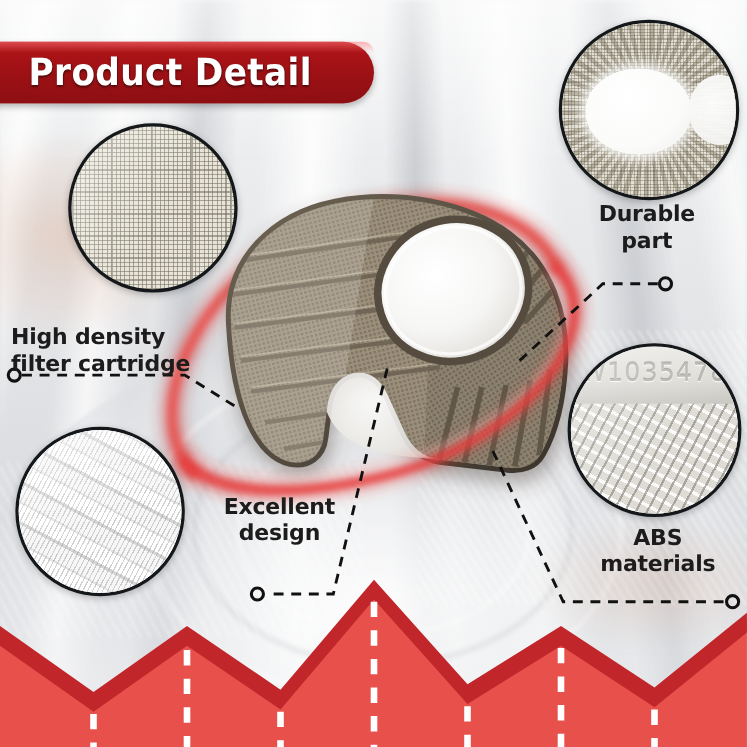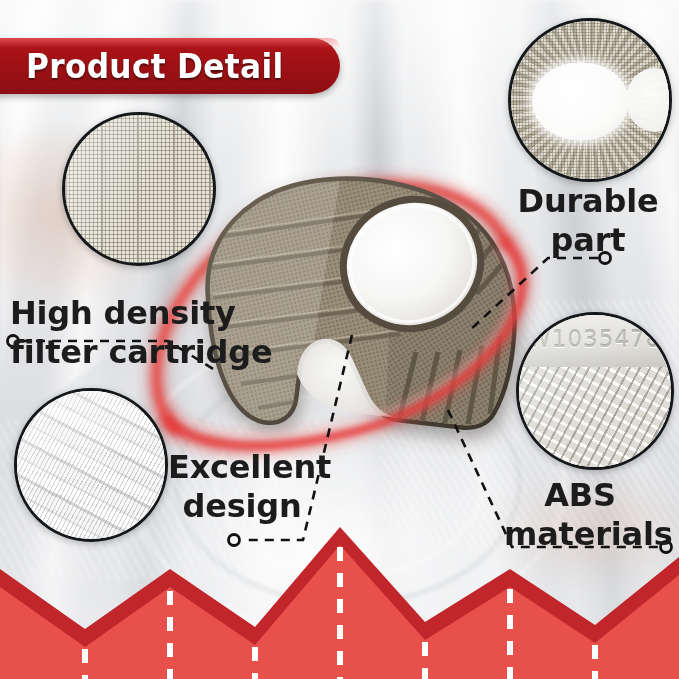--- a/index.html
+++ b/index.html
@@ -205,21 +205,21 @@
   .c-abs .gloss{
     position:absolute;inset:0;
     background:linear-gradient(135deg,rgba(255,255,255,.35),rgba(255,255,255,0) 60%);
   }
 
   
   .label{
     position:absolute;
     font-family:"DejaVu Sans",sans-serif;
     font-weight:700;
-    font-size:32px;
+    font-size:20px;
     line-height:1.22;
     color:#1c1c1c;
     white-space:pre-line;
     letter-spacing:-.2px;
   }
   .label.center{text-align:center;}
 
   
   .overlay{position:absolute;inset:0;width:679px;height:679px;}
 
@@ -452,24 +452,24 @@
   <div class="banner">
     <div class="banner-text">Product Detail</div>
   </div>
 
   <div class="label" style="left:10px;top:268px;margin-top:26px;">High density
 filter cartridge</div>
 
   <div class="label center" style="left:508px;top:182px;width:160px;">Durable
 part</div>
 
-  <div class="label center" style="left:168px;top:448px;width:148px;text-align:center;">Excellent
+  <div class="label center" style="left:180px;top:448px;width:148px;text-align:center;">Excellent
 design</div>
 
-  <div class="label center" style="left:504px;top:476px;width:152px;">ABS
+  <div class="label center" style="left:522px;top:476px;width:152px;">ABS
 materials</div>
 
   <svg class="zig" viewBox="0 0 679 160" preserveAspectRatio="none">
 
     <path d="M0 58 L85 118 L170 58 L255 116 L340 16 L425 111 L510 58 L595 114 L679 46 L679 160 L0 160 Z" fill="#e8504c"></path>
 
     <path d="M0 50 L85 110 L170 50 L255 108 L340 8 L425 103 L510 50 L595 106 L679 38
              L679 56 L595 124 L510 68 L425 121 L340 26 L255 126 L170 68 L85 128 L0 68 Z" fill="#c0262a"></path>
 
     <g stroke="#ffffff" stroke-width="6" stroke-dasharray="14 12">

